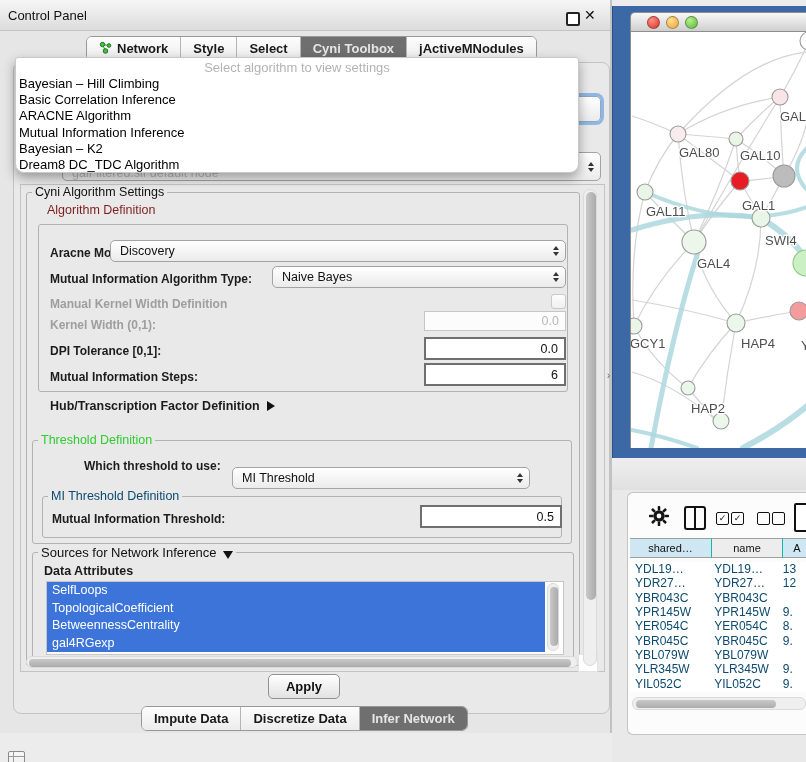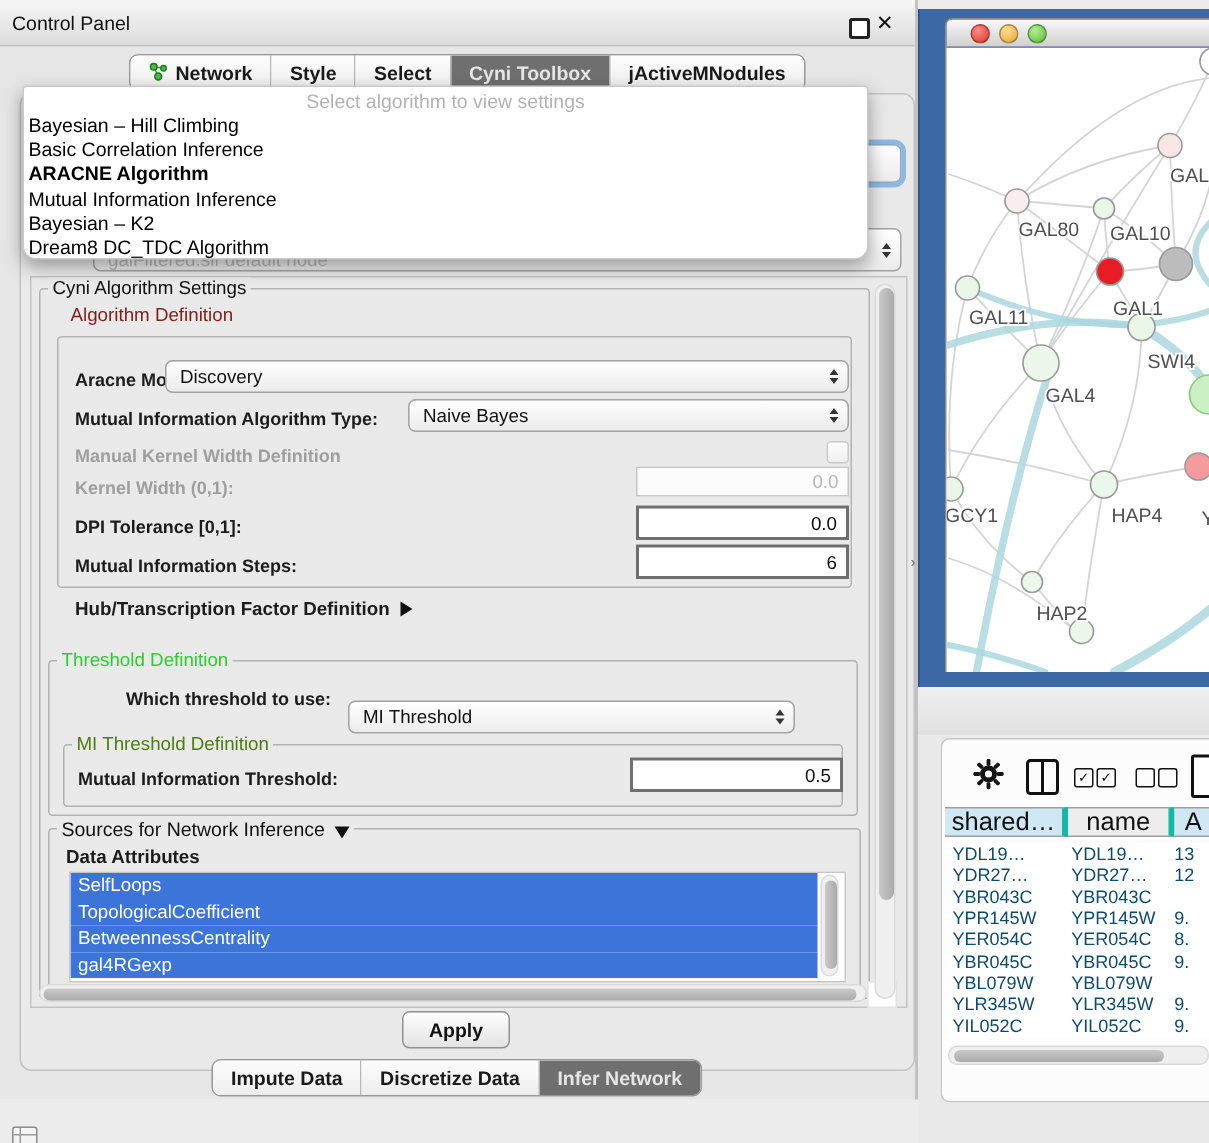--- a/index.html
+++ b/index.html
@@ -19,21 +19,21 @@
   .tabbar{position:absolute;display:flex;border:1px solid #989898;border-radius:6px;overflow:hidden;background:#fff;z-index:10}
   .tab{display:flex;align-items:flex-start;gap:5px;padding:4px 12px;font-size:13px;font-weight:600;color:#1a1a1a;
        border-right:1px solid #b5b5b5;background:linear-gradient(#fdfdfd,#ececec);white-space:nowrap}
   .tab:last-child{border-right:none}
   .tab.sel{background:#6f6f6f;color:#e6e6e6}
   
   #dd{position:absolute;left:15px;top:57px;width:562px;height:114px;background:#fff;
       border:1px solid #c9c9c9;border-radius:3px 3px 9px 9px;box-shadow:0 5px 12px rgba(0,0,0,.35);z-index:40;overflow:hidden}
   .dd-head{font-size:13px;color:#b3b3b3;text-align:center;height:16px;line-height:16px;margin-top:2px}
   .dd-item{font-size:13px;color:#000;height:16.2px;line-height:16.2px;padding-left:3px;white-space:nowrap}
-  .dd-item.sel{font-weight:bold}
+  .dd-item.sel{font-weight:normal}
   
   .grp{position:absolute;border:1px solid #b2b2b2;border-radius:3px}
   .gt{position:absolute;font-size:12.5px;background:#e9e9e9;padding:0 3px;white-space:nowrap;z-index:2}
   .lbl{position:absolute;font-size:12px;font-weight:bold;color:#1c1c1c;white-space:nowrap}
   .lbl.dis{color:#9e9e9e}
   .combo{position:absolute;height:22px;border:1px solid #a3a3a3;border-radius:5px;
      background:linear-gradient(#ffffff,#ebebeb);font-size:12.5px;display:flex;align-items:center;
      padding-left:9px;box-sizing:border-box;color:#111}
   .stepper{position:absolute;right:6px;top:50%;transform:translateY(-50%);display:flex;flex-direction:column;align-items:center;gap:2px}
   .stepper i{display:block;width:0;height:0;border-left:3.5px solid transparent;border-right:3.5px solid transparent}
@@ -59,22 +59,22 @@
   .desktop{position:absolute;left:612px;top:6px;width:194px;height:454px;background:#3d68a6;border-left:1px solid #2c4f86}
   .netwin-title{position:absolute;left:630px;top:12px;width:176px;height:20px;
      background:linear-gradient(#f8f8f8,#cfcfcf);border:1px solid #8e8e8e;border-right:none;border-radius:5px 0 0 0;box-sizing:border-box}
   .tl{position:absolute;width:13px;height:13px;border-radius:50%;box-sizing:border-box;border:1px solid rgba(0,0,0,.3)}
   .canvas{position:absolute;left:630px;top:32px;width:176px;height:416px;background:#fff;border-left:1px solid #8e8e8e;box-sizing:border-box;overflow:hidden}
   
   .tp-header{position:absolute;left:612px;top:458px;width:194px;height:32px;background:linear-gradient(#efefef,#e0e0e0);border-bottom:1px solid #cdcdcd}
   .tp-body-bg{position:absolute;left:612px;top:490px;width:194px;height:272px;background:#e9e9e9}
   .tp-panel{position:absolute;left:627px;top:492px;width:179px;height:241px;background:#fcfcfc;border:1px solid #c4c4c4;border-right:none;border-radius:6px 0 0 6px}
   .ico-box{position:absolute;width:11px;height:11px;border:1.5px solid #111;border-radius:2px;font-size:9px;font-weight:bold;line-height:10px;text-align:center;color:#111}
-  .hc{height:20px;box-sizing:border-box;border-right:4px solid #14b8a6;border-top:1px solid #9f9f9f;border-bottom:1px solid #9f9f9f;
-      font-size:17px;display:flex;align-items:center;justify-content:center;background:#ededed;color:#111}
+  .hc{height:20px;box-sizing:border-box;border-right:1px solid #14b8a6;border-top:1px solid #9f9f9f;border-bottom:1px solid #9f9f9f;
+      font-size:11px;display:flex;align-items:center;justify-content:center;background:#ededed;color:#111}
   .hc.blue{background:#cfe7f2}
   .tr{display:flex;height:14.3px;font-size:12px;color:#0c4a6e;align-items:center}
   .td{box-sizing:border-box;padding-left:5px;white-space:nowrap;overflow:hidden}
   .mini-grid{position:absolute;left:8px;top:751px;width:15px;height:15px;border:1px solid #8a8a8a;background:
      linear-gradient(#f7f7f7,#eee);border-radius:2px}
   .mini-grid:before{content:"";position:absolute;left:4px;top:0;width:1px;height:100%;background:#9a9a9a}
   .mini-grid:after{content:"";position:absolute;left:0;top:4px;width:100%;height:1px;background:#9a9a9a}
 </style>
 </head>
 <body>
@@ -184,21 +184,21 @@
   <span class="lbl" style="left:84px;top:459px">Which threshold to use:</span>
   <div class="combo" style="left:232px;top:467px;width:298px">
     <span>MI Threshold</span>
     <span class="stepper">
         <i class="up"></i>
         <i class="dn"></i>
       </span>
   </div>
 
   <div class="grp" style="left:42px;top:496px;width:518px;height:40px"></div>
-  <div class="gt" style="left:48px;top:489px;color:#4d7c0f">MI Threshold Definition</div>
+  <div class="gt" style="left:48px;top:489px;color:#0c4a6e">MI Threshold Definition</div>
 
   <span class="lbl" style="left:52px;top:512px">Mutual Information Threshold:</span>
   <div class="vfield en" style="left:420px;top:505px;width:142px">0.5</div>
 
   <div class="grp" style="left:32px;top:552px;width:540px;height:114px"></div>
   <div class="gt" style="left:38px;top:545px;color:#111;font-size:13px">
     <span>Sources for Network Inference</span><span class="tri-d"></span>
   </div>
   <span class="lbl" style="left:44px;top:564px;font-size:12.5px">Data Attributes</span>
 

